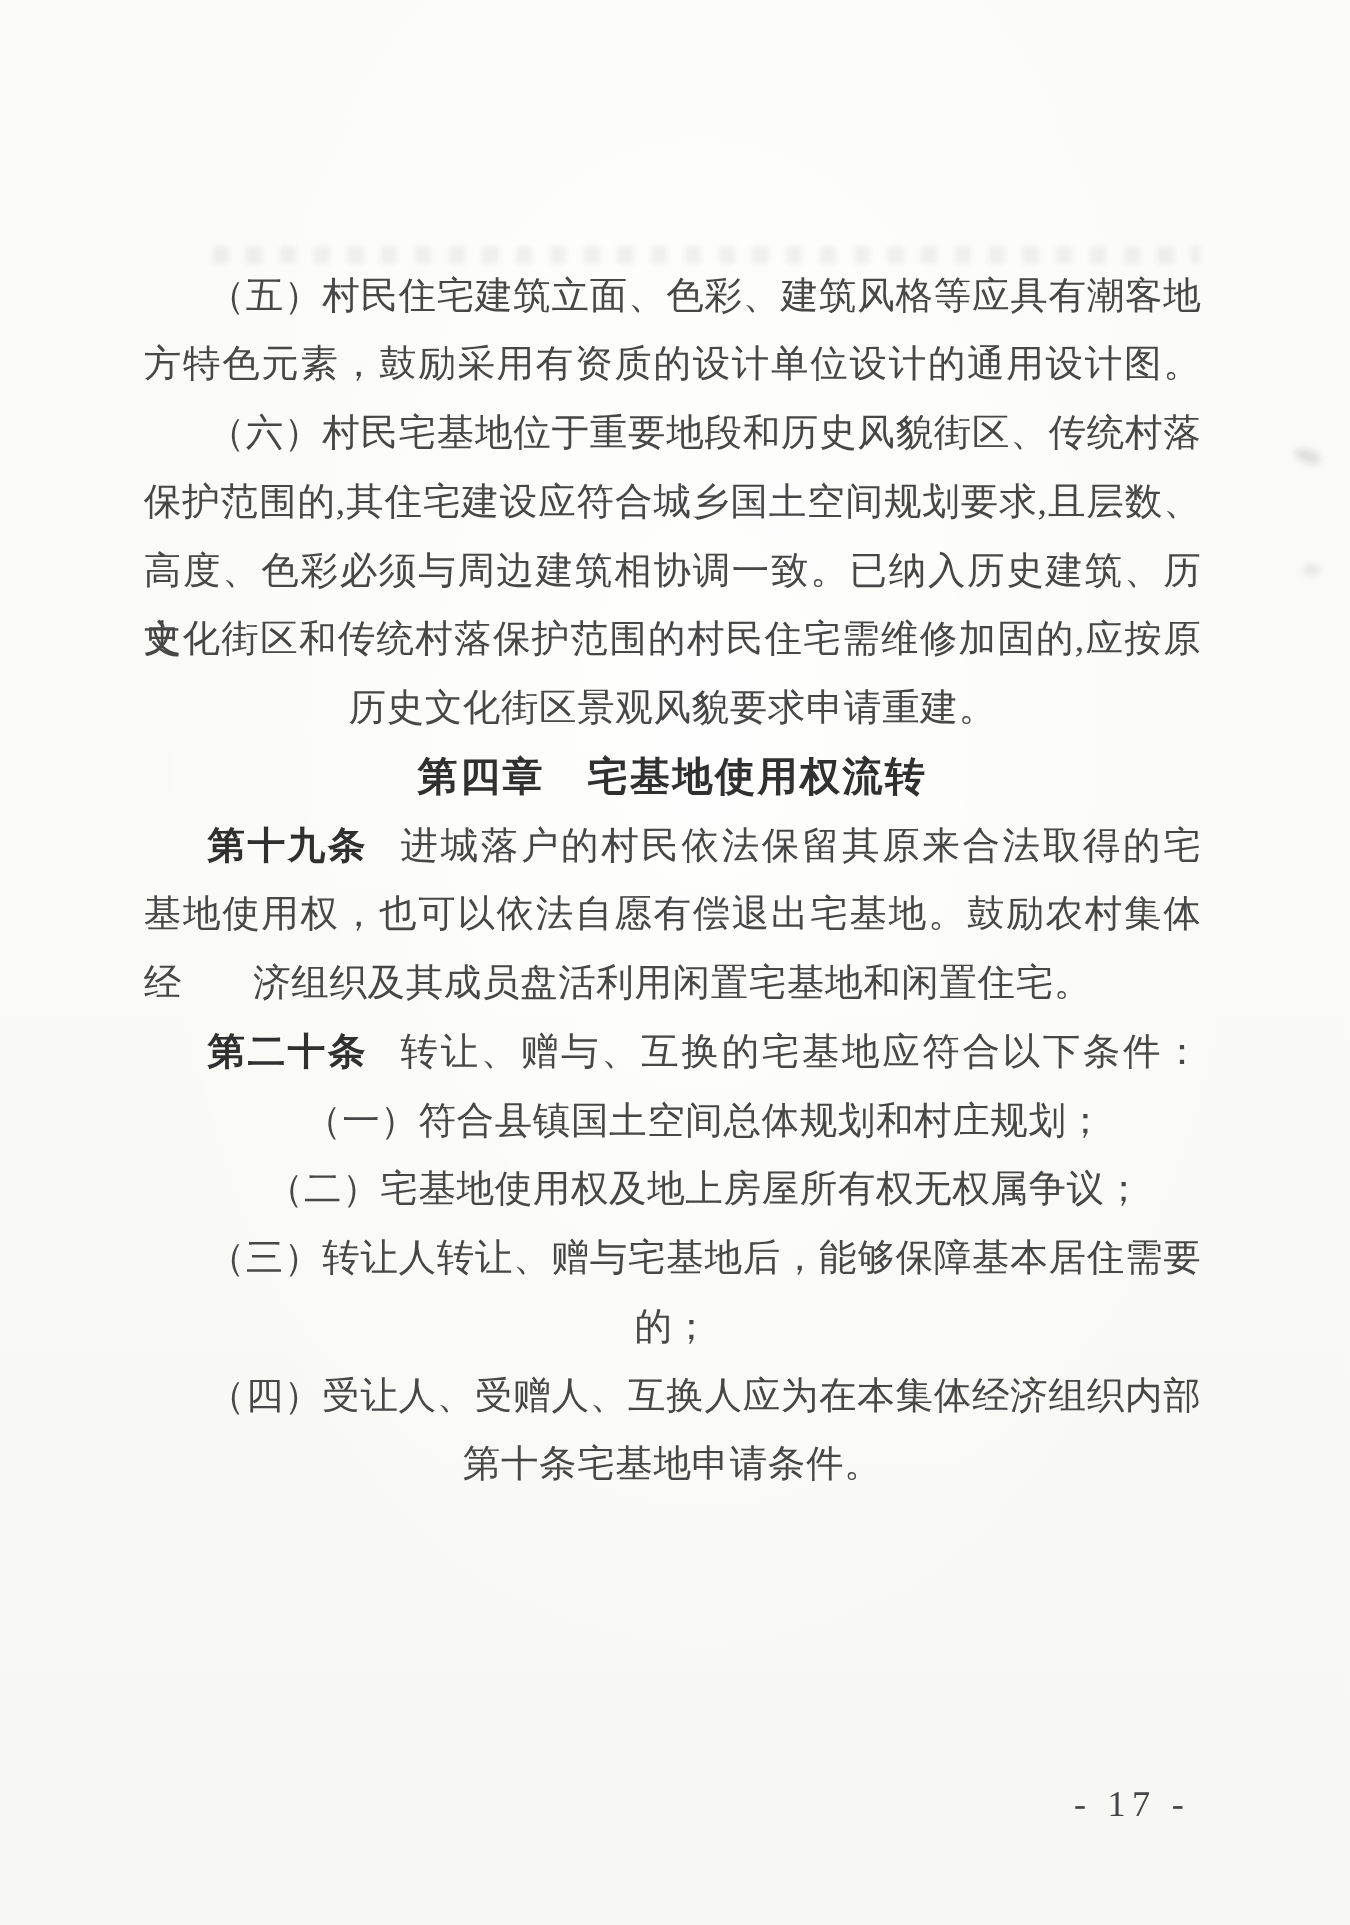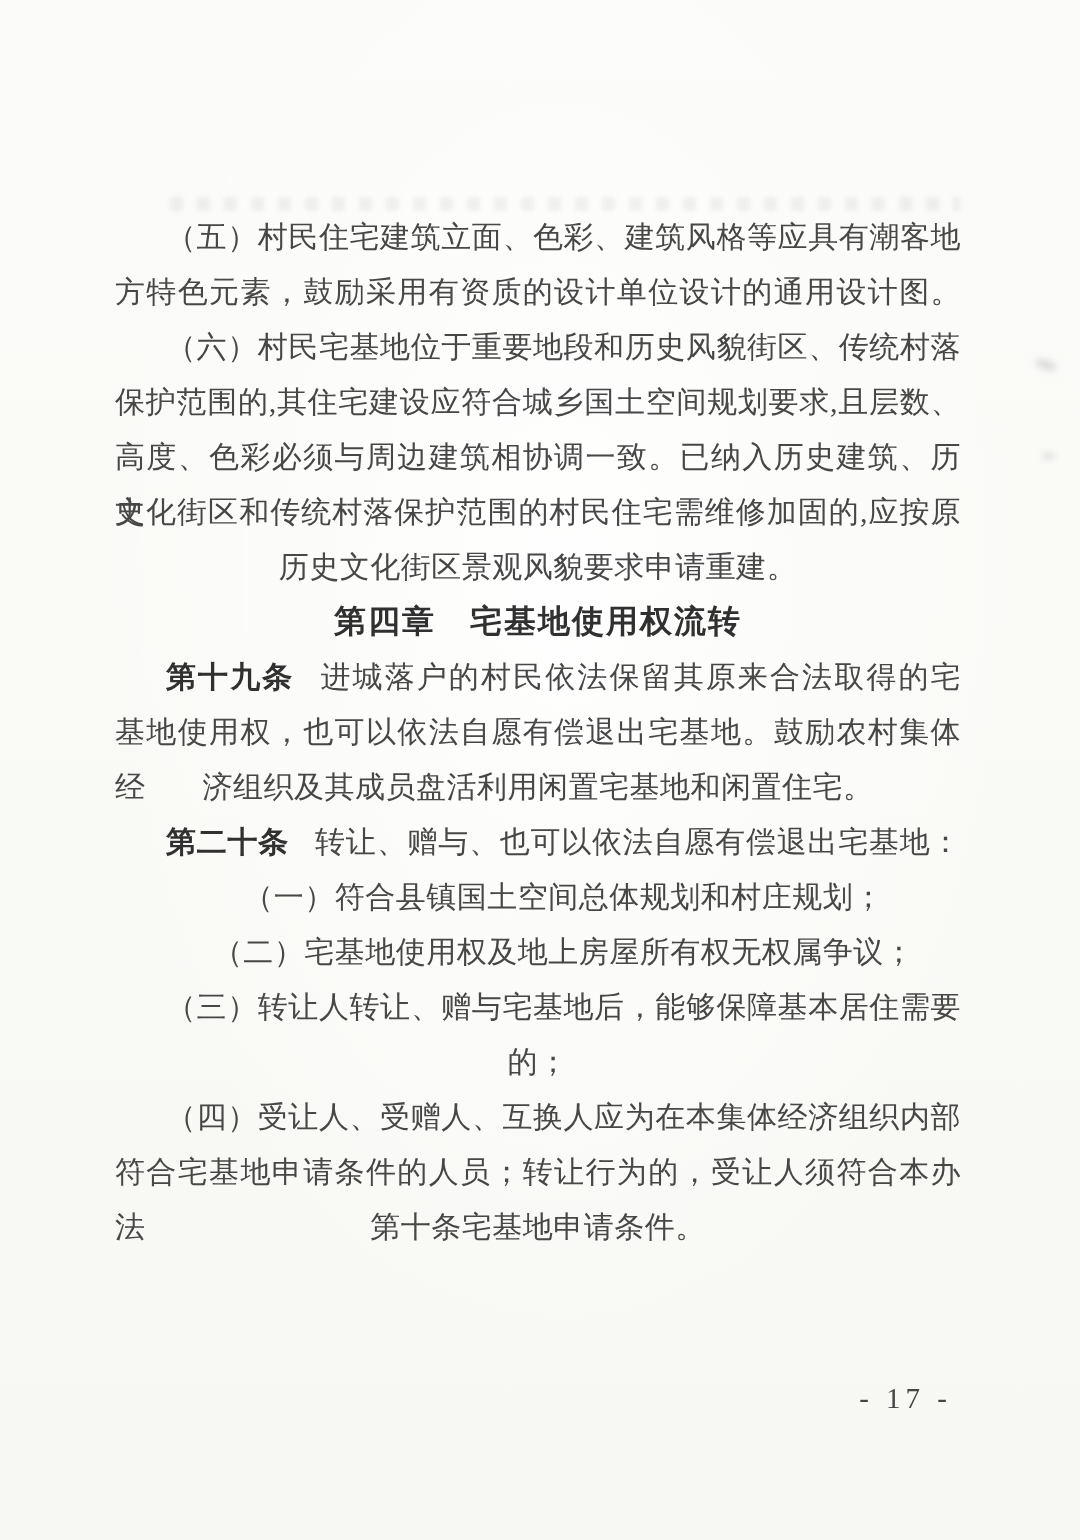--- a/index.html
+++ b/index.html
@@ -86,21 +86,21 @@
 
   .boldterm {
     font-family: Liberation Serif, serif;
     font-weight: 700;
     color: var(--ink-bold);
     margin-right: 26px;
   }
 
   .pagenum {
     position: absolute;
-    top: 1382px;
+    top: 1428px;
     right: 128px;
     font-family: "Liberation Serif", serif;
     font-size: 29px;
     letter-spacing: 5px;
     color: var(--pagenum-ink);
   }
 </style>
 </head>
 <body>
 
@@ -114,24 +114,23 @@
       <div class="line justify">方特色元素，鼓励采用有资质的设计单位设计的通用设计图。</div>
       <div class="line indent justify">（六）村民宅基地位于重要地段和历史风貌街区、传统村落</div>
       <div class="line justify">保护范围的,其住宅建设应符合城乡国土空间规划要求,且层数、</div>
       <div class="line justify">高度、色彩必须与周边建筑相协调一致。已纳入历史建筑、历史</div>
       <div class="line justify">文化街区和传统村落保护范围的村民住宅需维修加固的,应按原</div>
       <div class="line">历史文化街区景观风貌要求申请重建。</div>
       <div class="line heading">第四章　宅基地使用权流转</div>
       <div class="line indent justify"><span class="boldterm">第十九条</span><span>进城落户的村民依法保留其原来合法取得的宅</span></div>
       <div class="line justify">基地使用权，也可以依法自愿有偿退出宅基地。鼓励农村集体经</div>
       <div class="line">济组织及其成员盘活利用闲置宅基地和闲置住宅。</div>
-      <div class="line indent justify"><span class="boldterm">第二十条</span><span>转让、赠与、也可以依法自愿有偿退出宅基地：</span></div>
+      <div class="line indent justify"><span class="boldterm">第二十条</span><span>转让、赠与、互换的宅基地应符合以下条件：</span></div>
       <div class="line indent">（一）符合县镇国土空间总体规划和村庄规划；</div>
       <div class="line indent">（二）宅基地使用权及地上房屋所有权无权属争议；</div>
       <div class="line indent justify">（三）转让人转让、赠与宅基地后，能够保障基本居住需要</div>
       <div class="line">的；</div>
       <div class="line indent justify">（四）受让人、受赠人、互换人应为在本集体经济组织内部</div>
-      <div class="line justify">符合宅基地申请条件的人员；转让行为的，受让人须符合本办法</div>
       <div class="line">第十条宅基地申请条件。</div>
     </main>
 
   <div class="pagenum">- 17 -</div>
 </div>
 
 </body></html>

